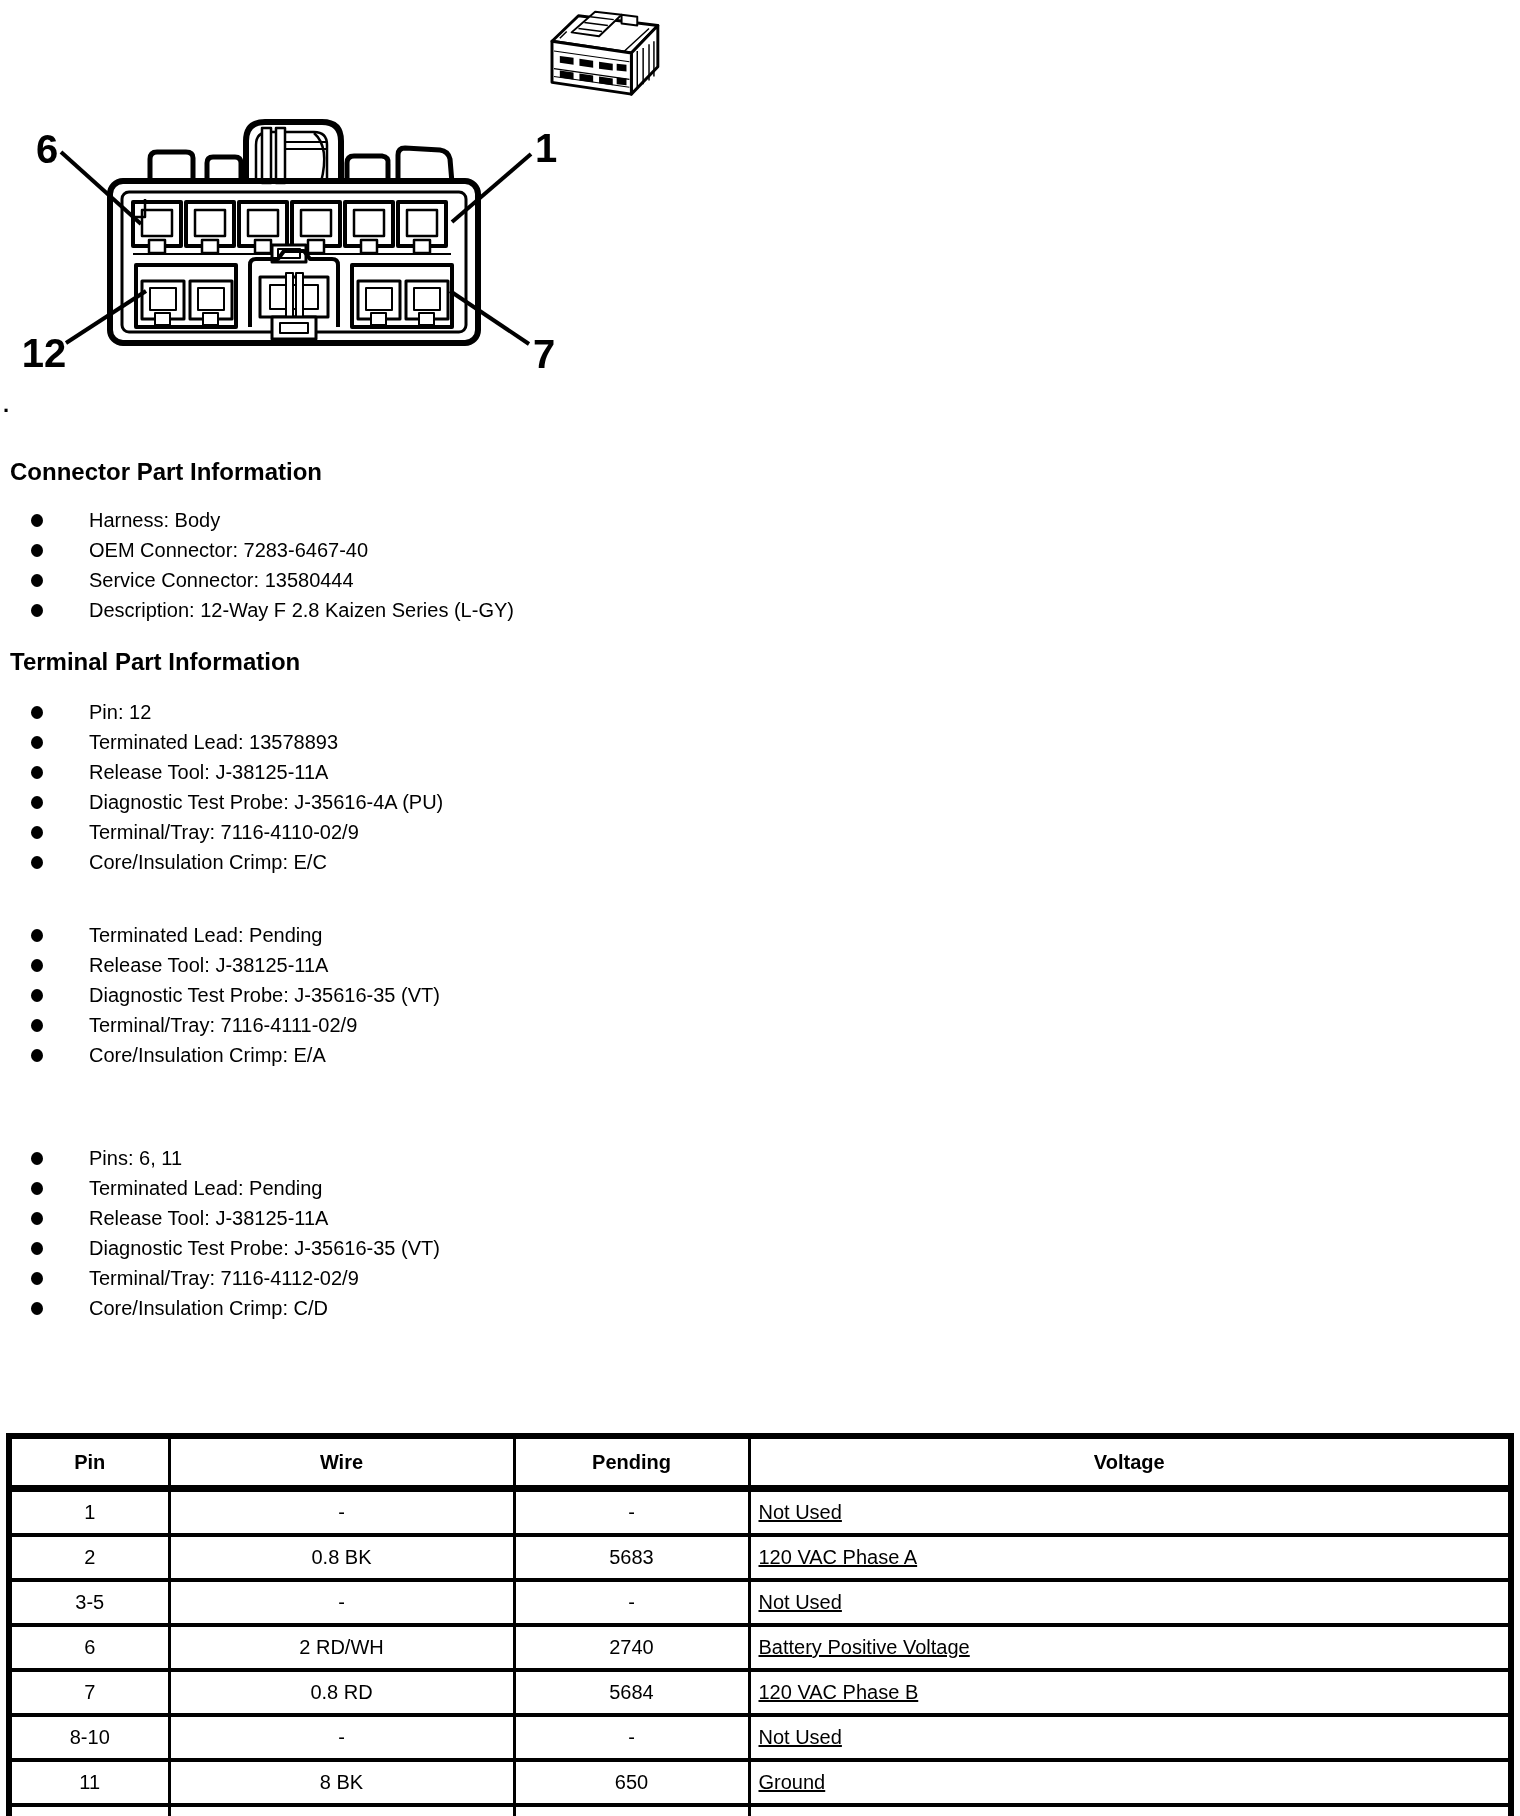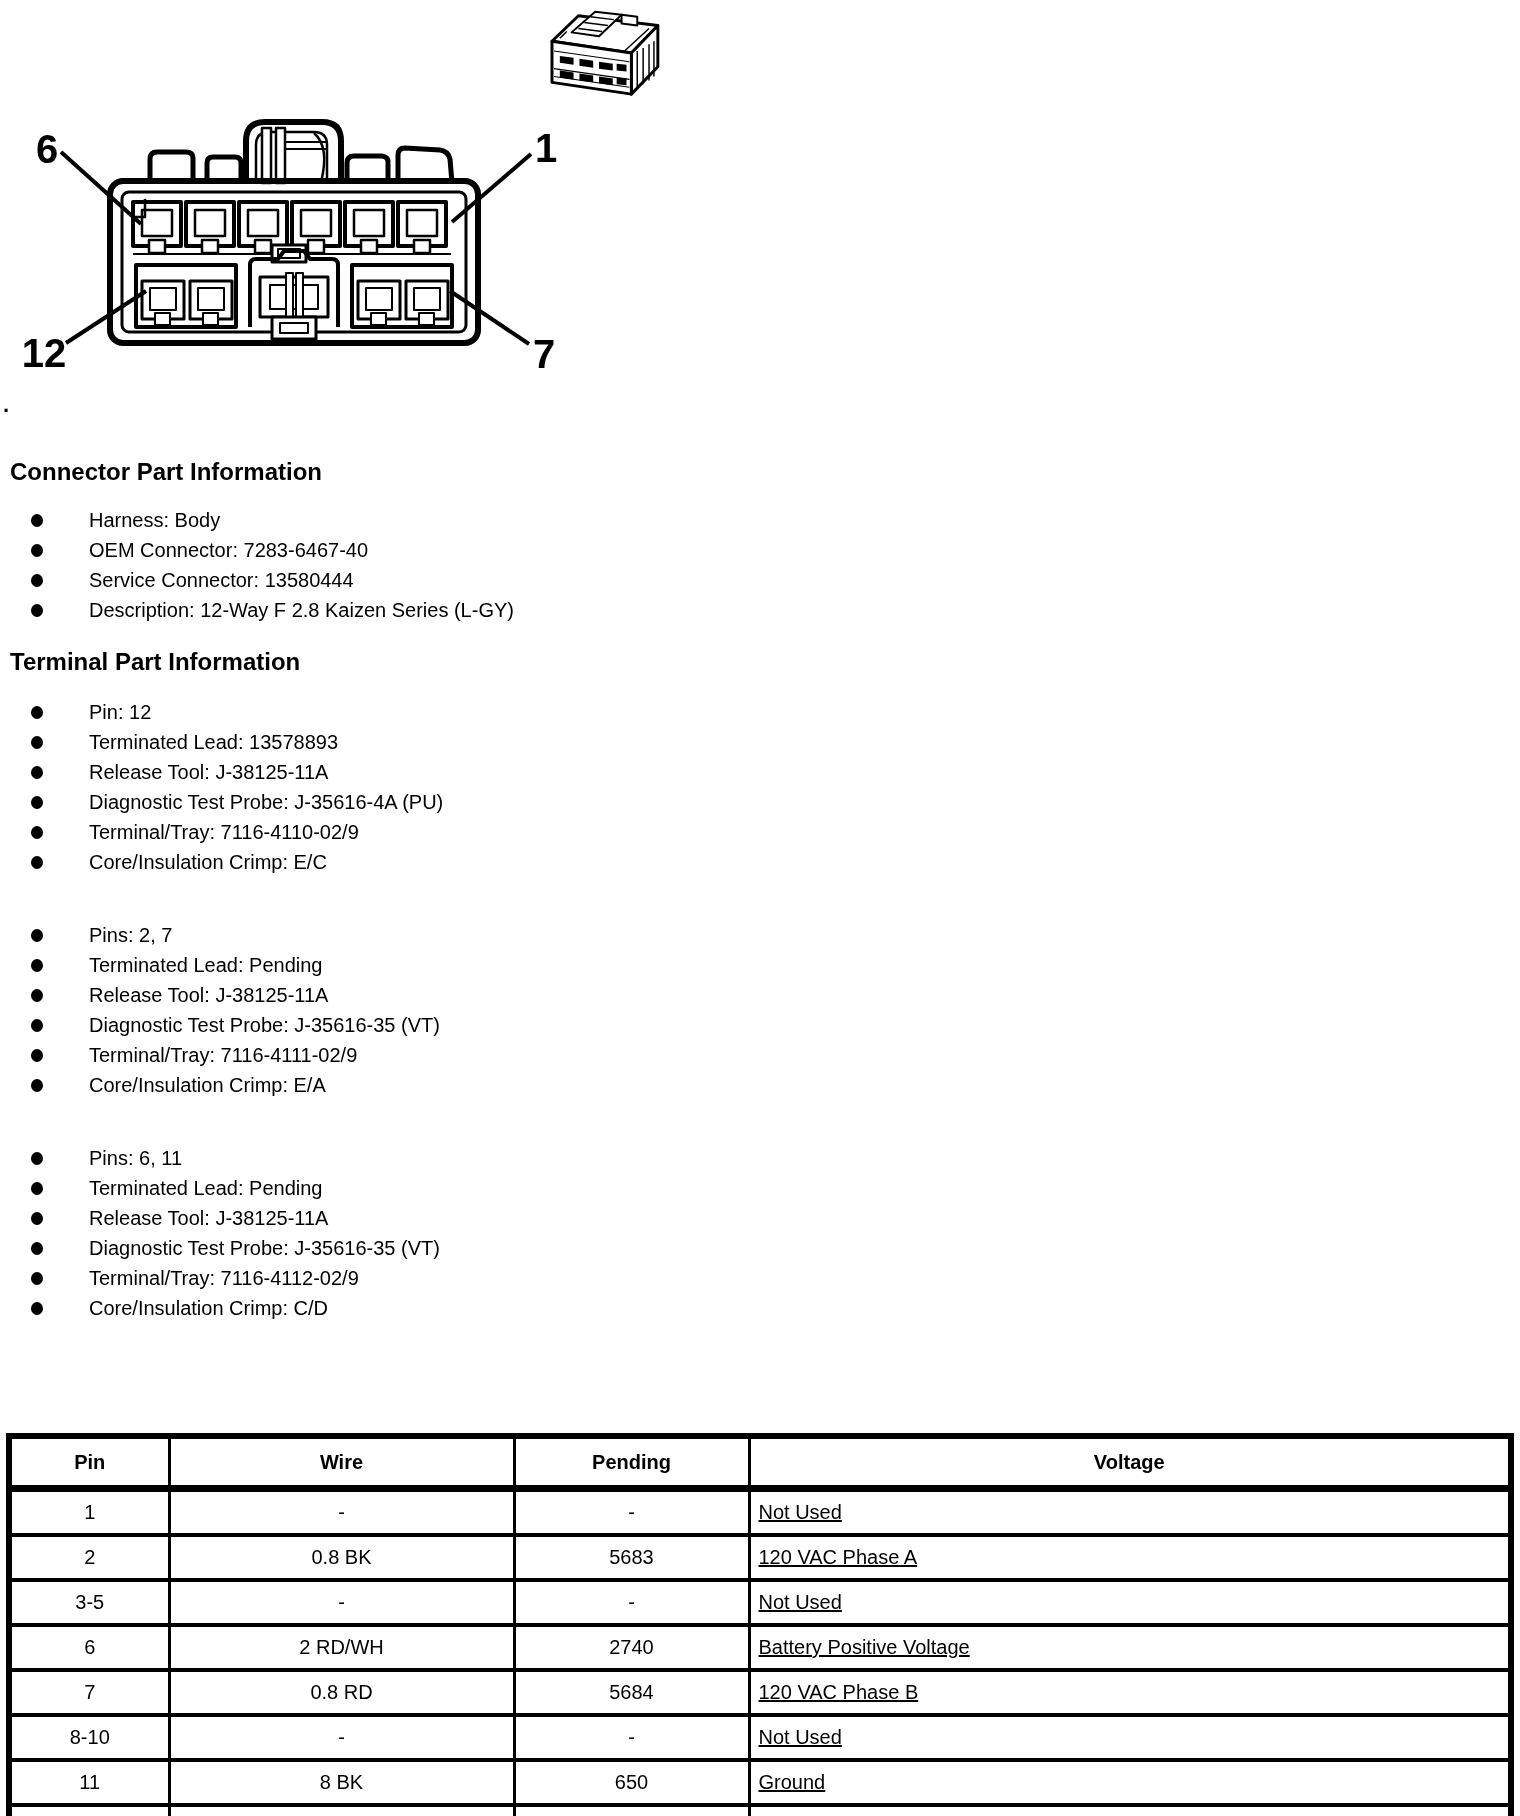--- a/index.html
+++ b/index.html
@@ -194,24 +194,20 @@
       </div>
     <div class="bullet-item">
         <span class="bullet-dot"></span>
         <span class="bullet-text">Core/Insulation Crimp: E/C</span>
       </div>
   </div>
 
   <div class="bullet-list" style="top:920px;">
     <div class="bullet-item">
         <span class="bullet-dot"></span>
-        <span class="bullet-text">Pins: 2, 7</span>
-      </div>
-    <div class="bullet-item">
-        <span class="bullet-dot"></span>
         <span class="bullet-text">Terminated Lead: Pending</span>
       </div>
     <div class="bullet-item">
         <span class="bullet-dot"></span>
         <span class="bullet-text">Release Tool: J-38125-11A</span>
       </div>
     <div class="bullet-item">
         <span class="bullet-dot"></span>
         <span class="bullet-text">Diagnostic Test Probe: J-35616-35 (VT)</span>
       </div>

